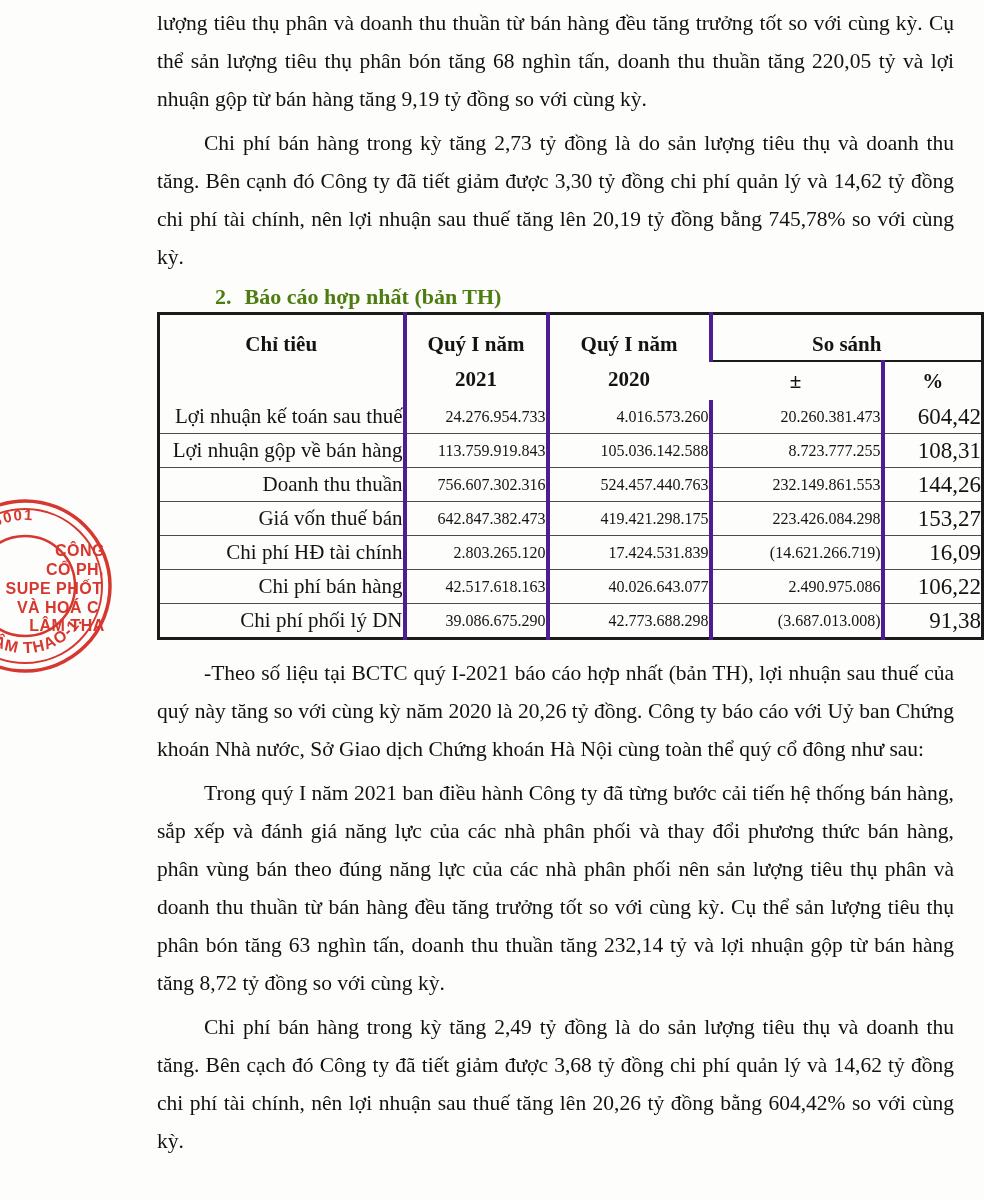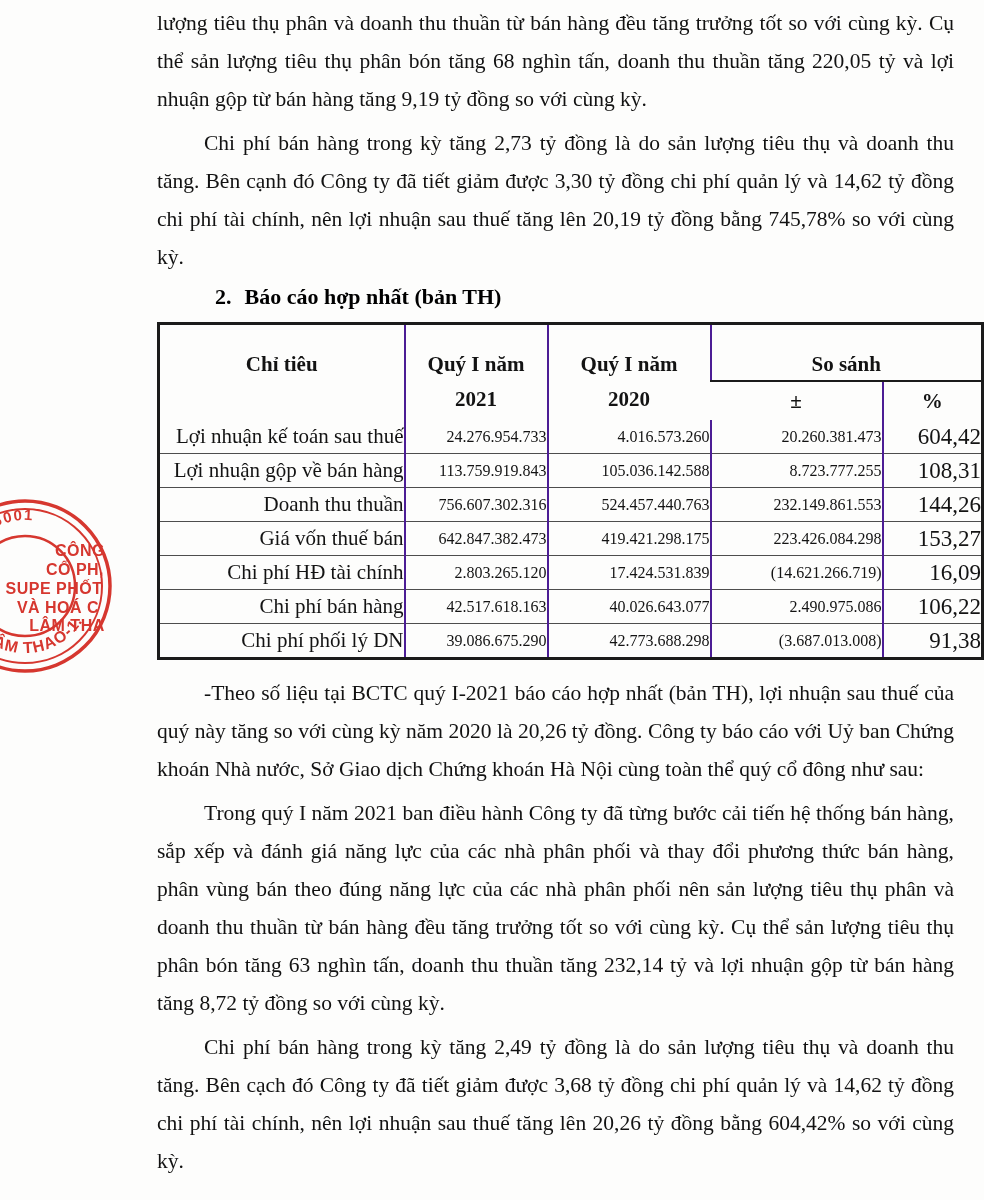--- a/index.html
+++ b/index.html
@@ -23,42 +23,42 @@
     text-indent:47px;
     margin:0 27px 6px 0;
     color:#121212;
   }
   .para.first { text-indent:0; }
   .heading {
     font-weight:bold;
     font-size:22px;
     line-height:30px;
     padding-left:58px;
-    margin:6px 0 10px 0;
-    color:#000000;
+    margin:6px 0 0 0;
+    color:#4d7c0f;
   }
   .heading .num { margin-right:13px; }
   table.fin {
     border-collapse:collapse;
     width:824px;
     table-layout:fixed;
     font-size:20.5px;
     color:#131313;
     margin-bottom:14px;
   }
   table.fin { border:3px solid #1b1b1b; }
-  table.fin td { border-left:2px solid #4c1d95; padding:0; }
+  table.fin td { border-left:4px solid #4c1d95; padding:0; }
   table.fin td:first-child { border-left:none; }
   .hdr td {
     font-weight:bold;
     text-align:center;
     vertical-align:top;
     font-size:21px;
   }
-  .hdr td .hl { padding-top:23px; line-height:32px; }
+  .hdr td .hl { padding-top:13px; line-height:32px; }
   .hl2 { line-height:38px; }
   td.cmp { border-bottom:2px solid #1b1b1b; height:36px; }
   .hdr2 td { font-weight:bold; text-align:center; height:38px; vertical-align:middle; font-size:21px; }
   tr.hsep td { border-bottom:3px solid #1b1b1b; }
   tbody.data td {
     height:33px;
     border-bottom:1.5px solid #4d4d4d;
     white-space:nowrap;
     overflow:hidden;
   }

